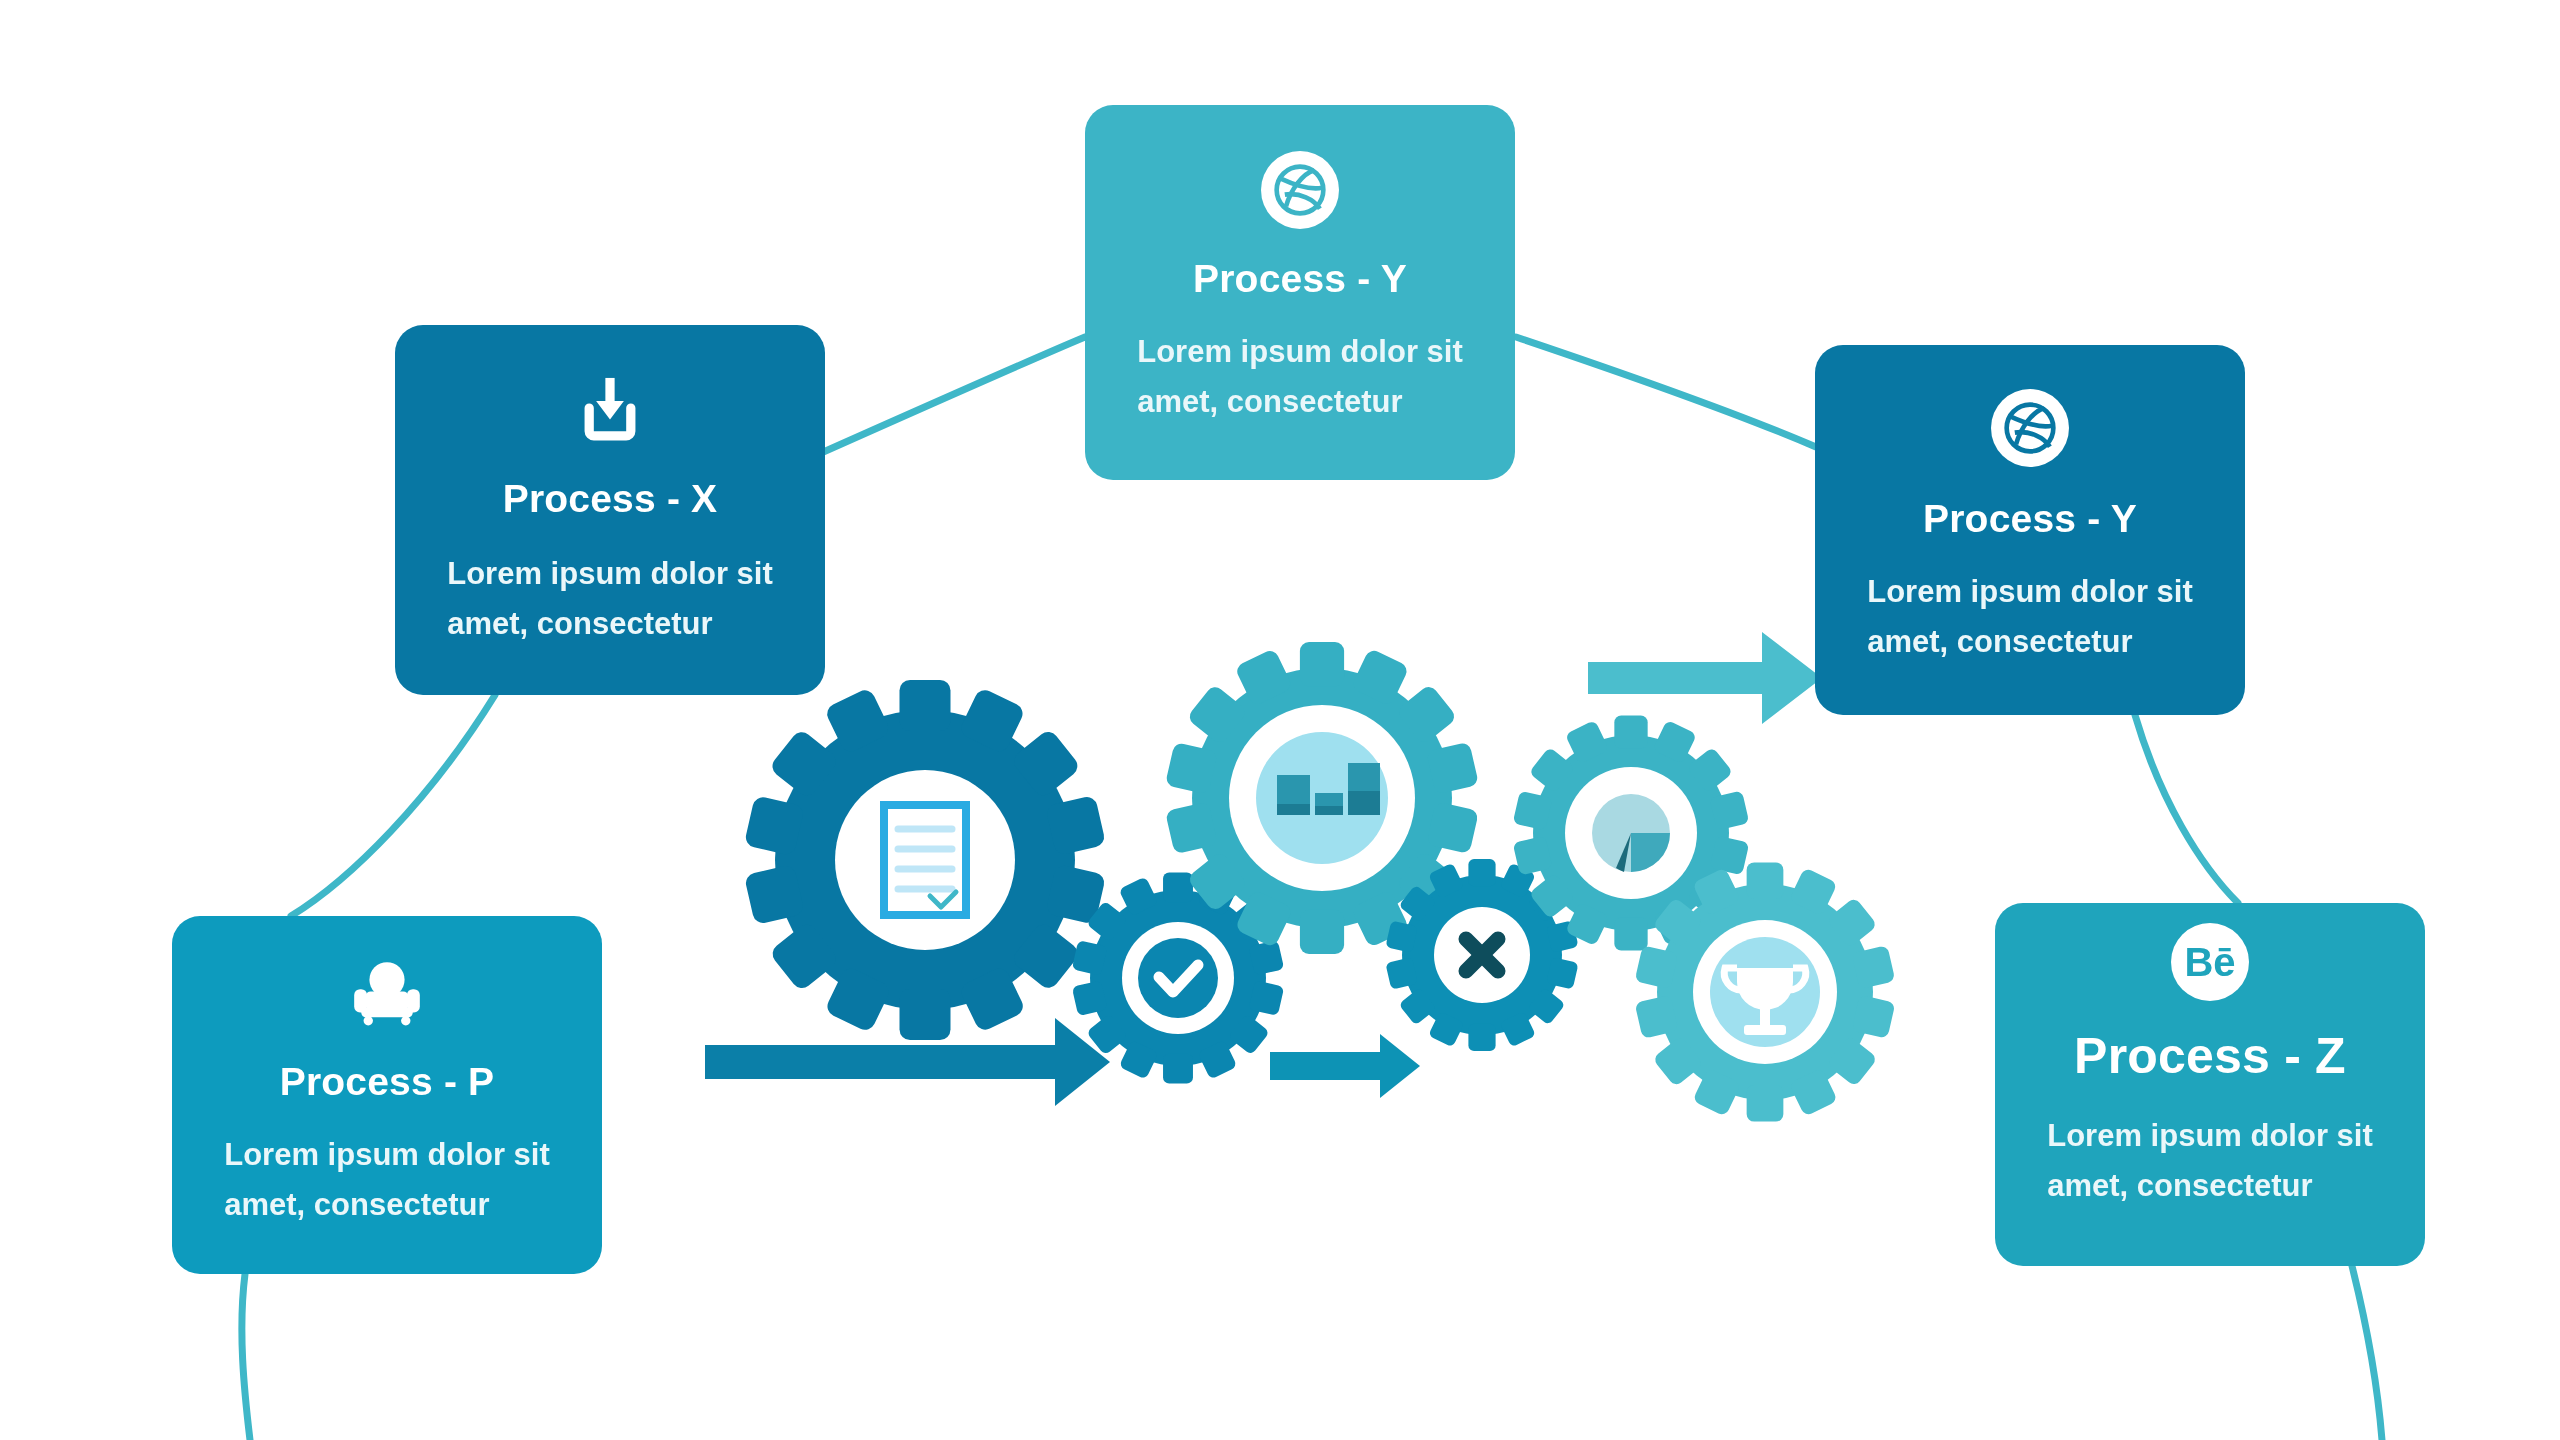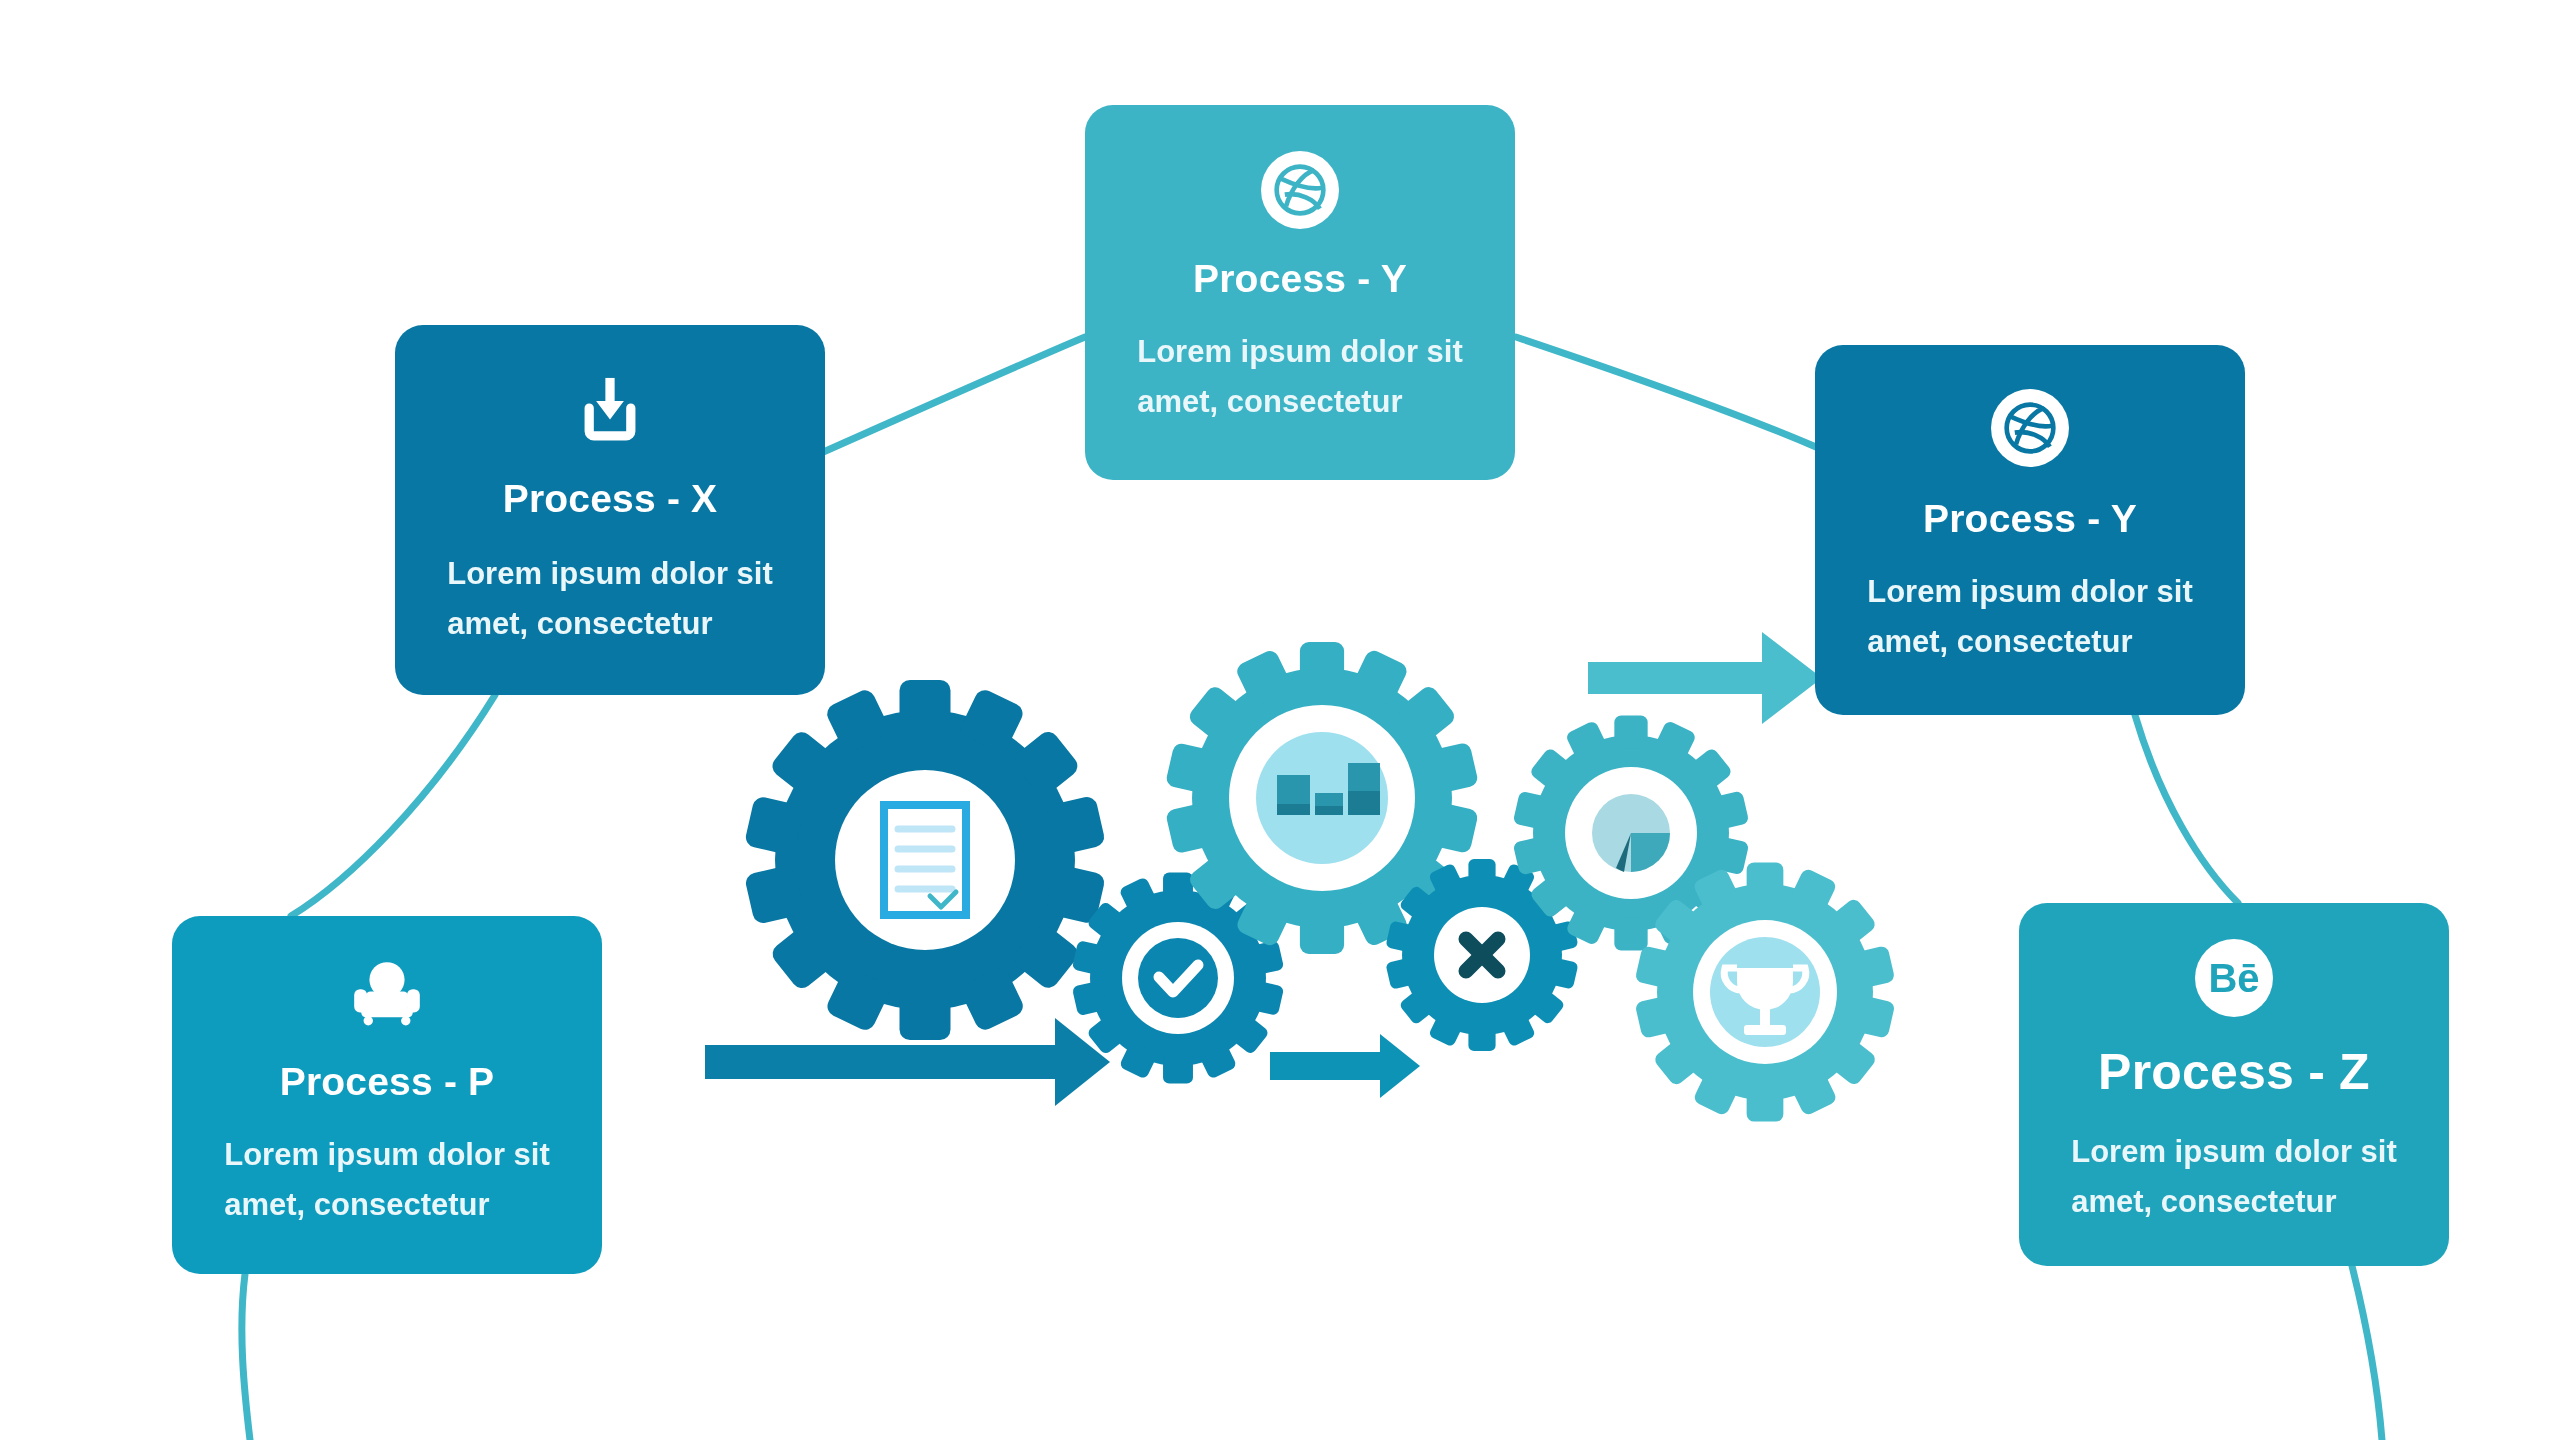--- a/index.html
+++ b/index.html
@@ -31,21 +31,21 @@
   #card-y-right{left:1815px;top:345px;width:430px;height:370px;background:#0877A3;padding-top:44px;}
   #card-y-right .ttl{font-size:39px;margin-top:30px;}
   #card-y-right .sub{font-size:31px;line-height:50px;margin-top:26px;}
 
   
   #card-p{left:172px;top:916px;width:430px;height:358px;background:#0D9BBE;padding-top:40px;}
   #card-p .ttl{font-size:39px;margin-top:26px;}
   #card-p .sub{font-size:31px;line-height:50px;margin-top:26px;}
 
   
-  #card-z{left:1995px;top:903px;width:430px;height:363px;background:#1FA4BC;padding-top:36px;margin-left:24px;}
+  #card-z{left:1995px;top:903px;width:430px;height:363px;background:#1FA4BC;padding-top:20px;}
   #card-z .ttl{font-size:50px;margin-top:26px;}
   #card-z .sub{font-size:31px;line-height:50px;margin-top:26px;}
 </style>
 </head>
 <body>
 
 <div id="stage">
 
   <svg class="layer" viewBox="0 0 2560 1440">
     <g fill="none" stroke="#3FB7C8" stroke-width="7" stroke-linecap="round">

